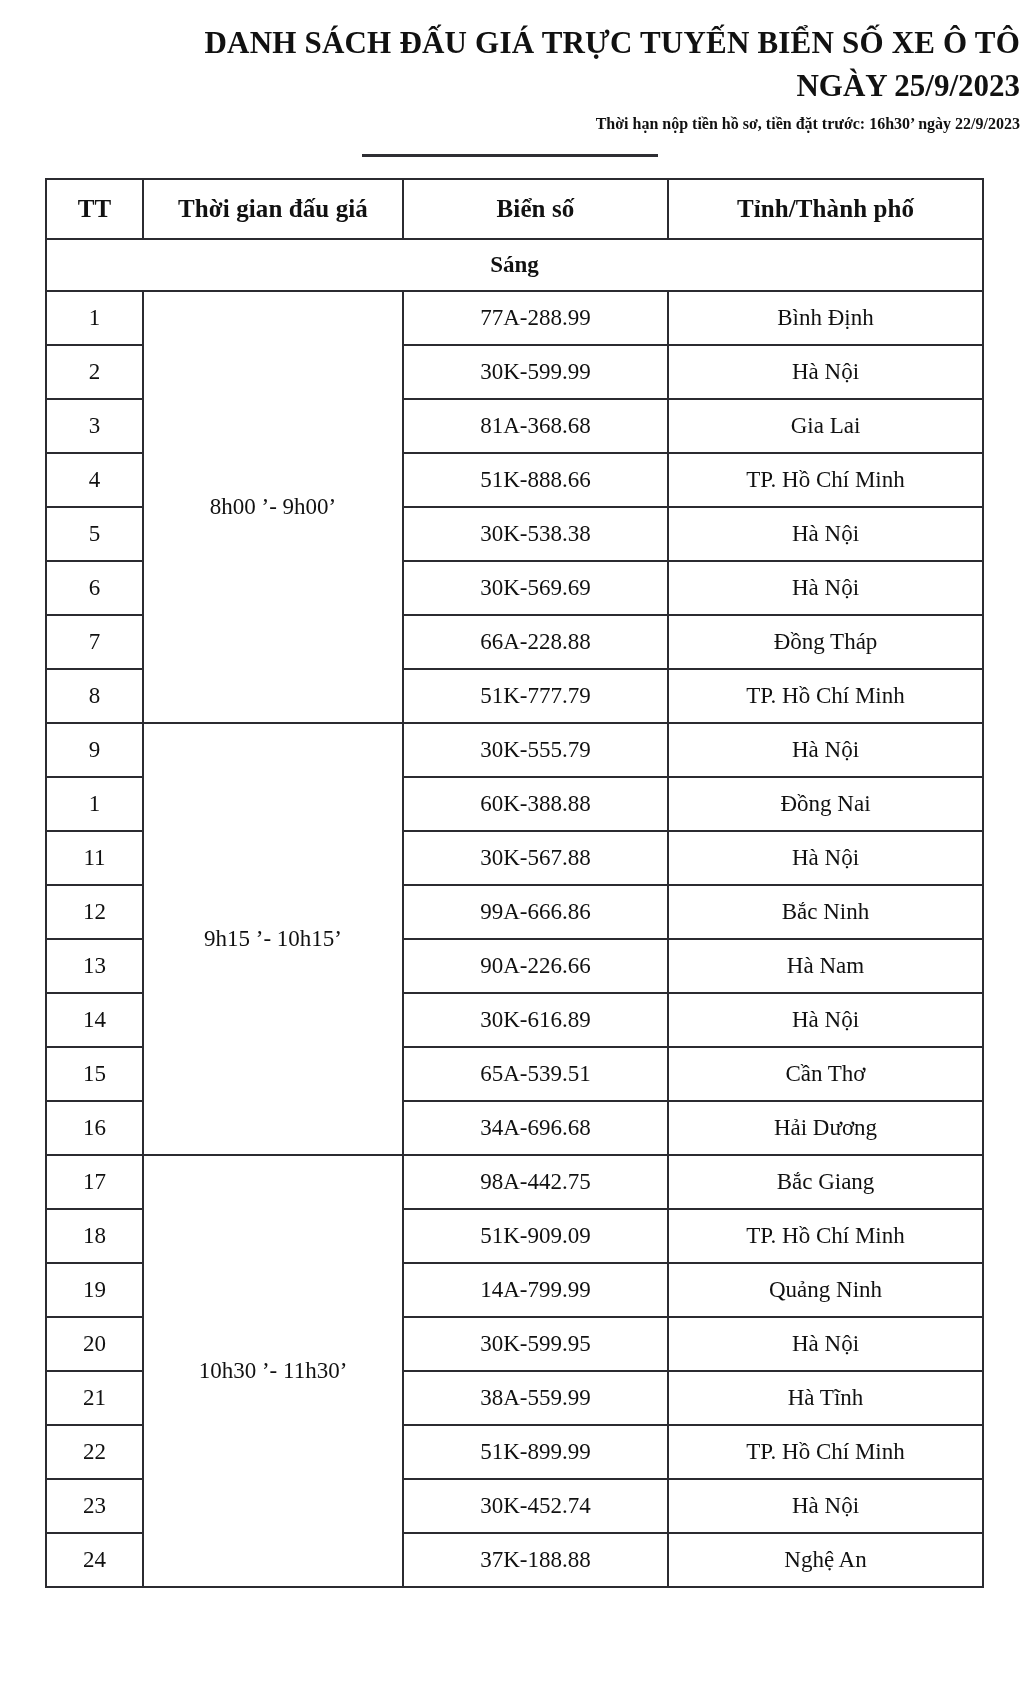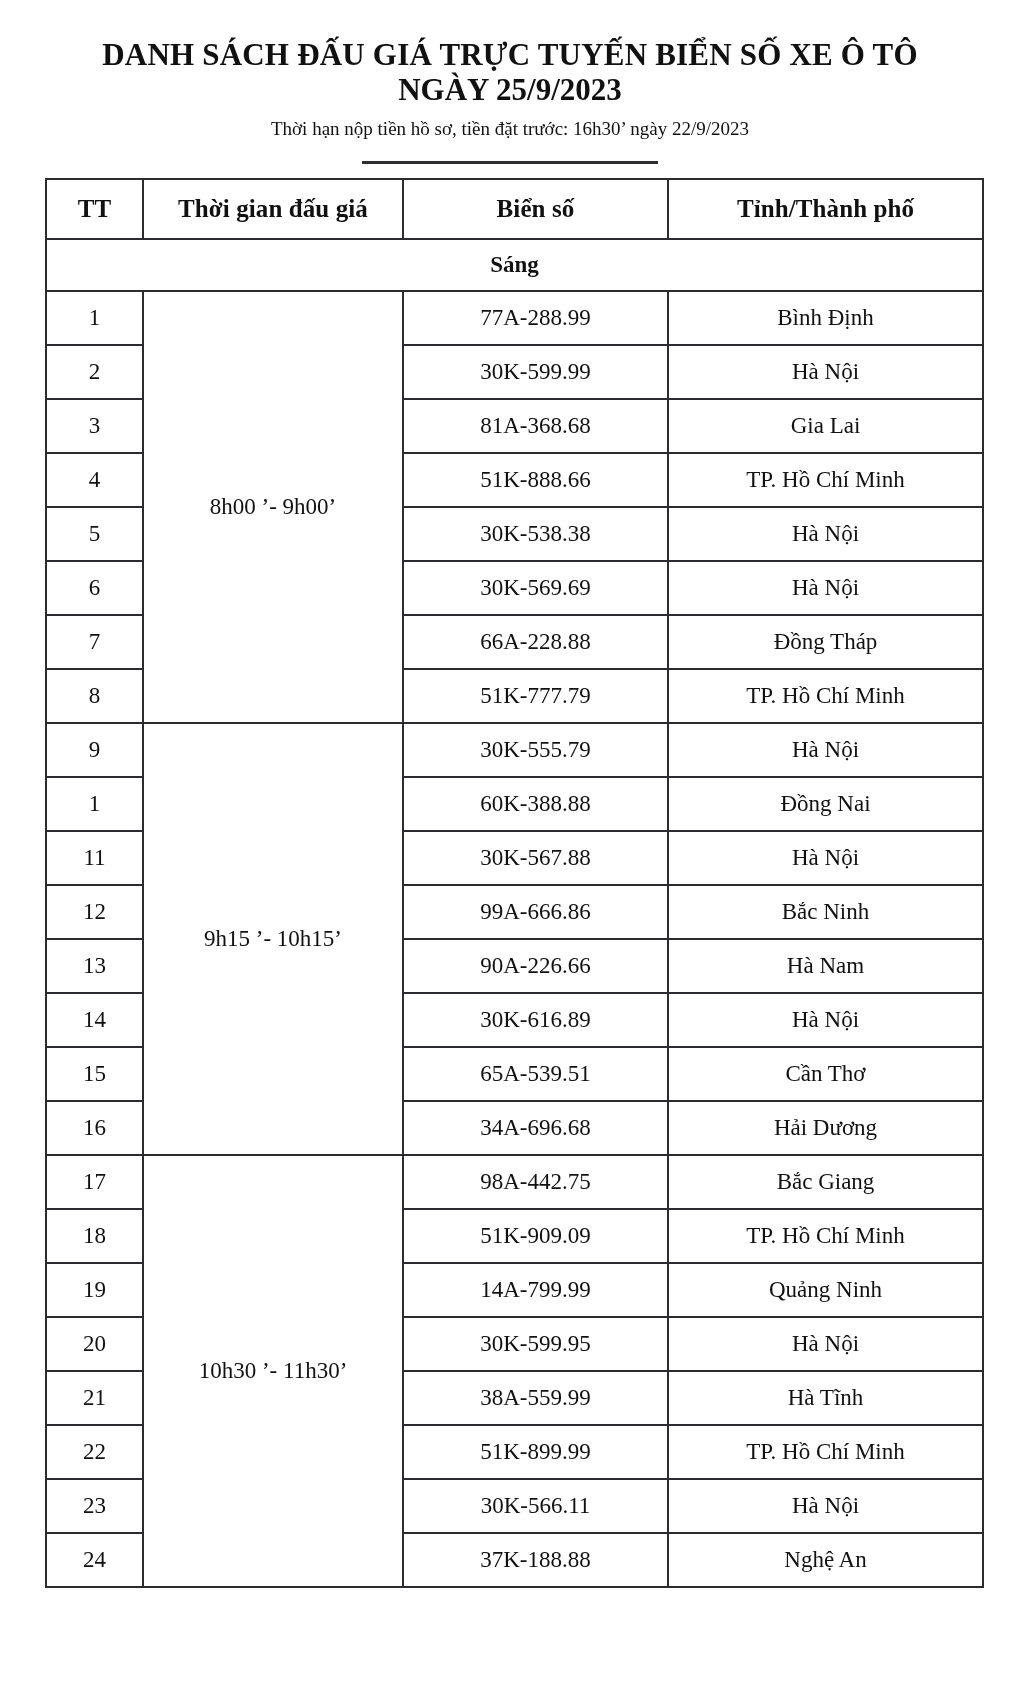--- a/index.html
+++ b/index.html
@@ -12,39 +12,39 @@
     width: 1020px;
     height: 1687px;
     position: relative;
     font-family: "Liberation Serif", "DejaVu Serif", serif;
     color: #111111;
     overflow: hidden;
   }
 
   
   #doc-header {
-    padding-top: 38px;
-    text-align: center;
+    padding-top: 26px;
+    text-align: right;
   }
   #title-line-1 {
     font-size: 31px;
     font-weight: bold;
     letter-spacing: 0.2px;
     line-height: 1.08;
     white-space: nowrap;
   }
   #title-line-2 {
     font-size: 31px;
     font-weight: bold;
     line-height: 1.12;
-    margin-top: 2px;
+    margin-top: 10px;
   }
   #subtitle {
-    font-size: 19px;
-    font-weight: normal;
+    font-size: 16px;
+    font-weight: bold;
     margin-top: 11px;
     line-height: 1.1;
   }
   #header-rule {
     width: 296px;
     height: 3px;
     background: #2e2e33;
     margin: 21px auto 0 auto;
   }
 
@@ -250,21 +250,21 @@
           <td class="plate-cell">38A-559.99</td>
           <td class="province-cell">Hà Tĩnh</td>
         </tr>
         <tr>
           <td class="tt-cell">22</td>
           <td class="plate-cell">51K-899.99</td>
           <td class="province-cell">TP. Hồ Chí Minh</td>
         </tr>
         <tr>
           <td class="tt-cell">23</td>
-          <td class="plate-cell">30K-566.11</td>
+          <td class="plate-cell">30K-452.74</td>
           <td class="province-cell">Hà Nội</td>
         </tr>
         <tr>
           <td class="tt-cell">24</td>
           <td class="plate-cell">37K-188.88</td>
           <td class="province-cell">Nghệ An</td>
         </tr>
       </tbody>
   </table>
 </div>

